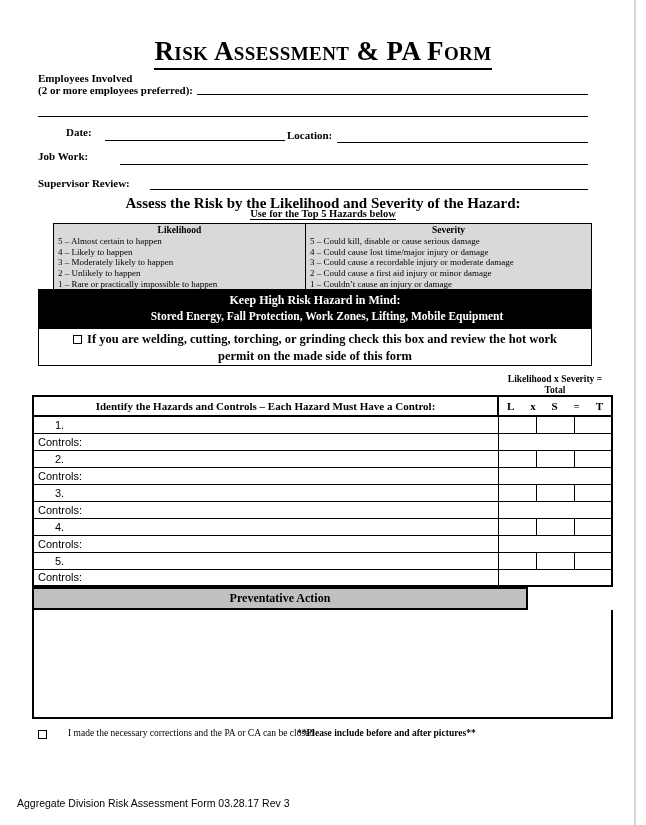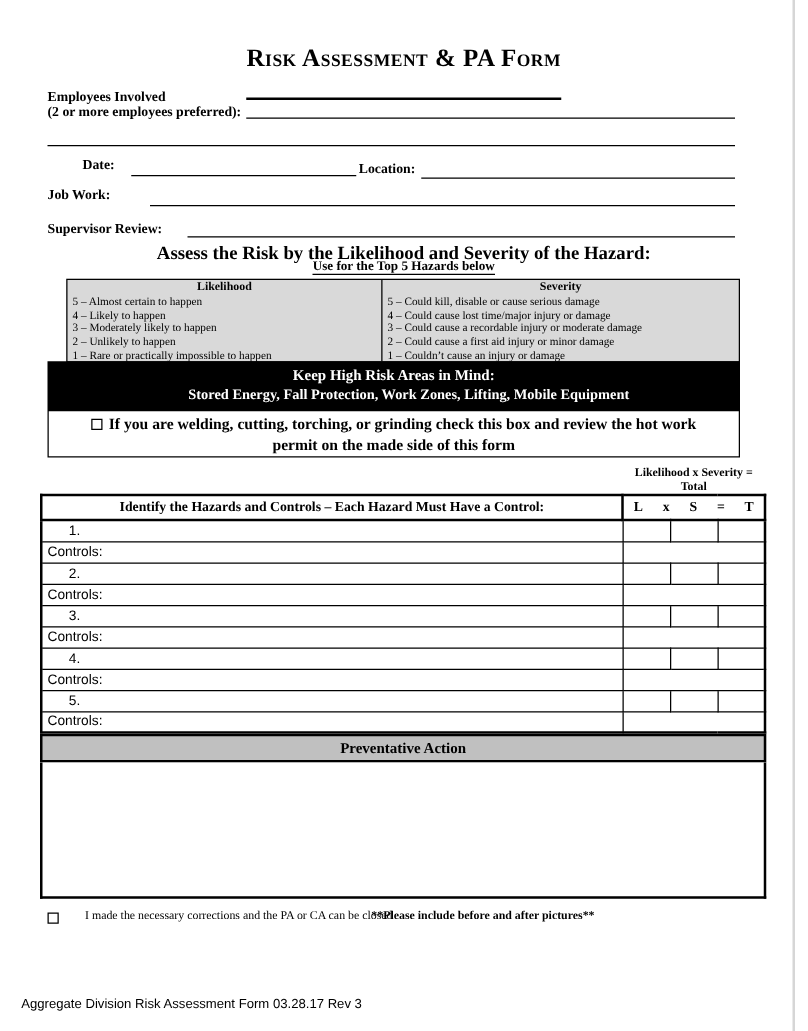--- a/index.html
+++ b/index.html
@@ -17,24 +17,24 @@
 
   
   .page-edge { left: 634px; top: 0; width: 2px; height: 825px; background: #d6d6d6; }
 
   
   .title-wrap { top: 36px; left: 0; width: 100%; text-align: center; }
   .title-text {
     display: inline-block;
     font-variant: small-caps;
     font-weight: bold;
-    font-size: 20px;
+    font-size: 27px;
     letter-spacing: 0.4px;
     border-bottom: 2px solid #000;
-    padding-bottom: 19px;
+    padding-bottom: 1px;
   }
 
   .lbl { font-weight: bold; font-size: 11px; white-space: nowrap; }
   .fill-line { border-bottom: 1px solid #000; height: 1px; }
 
   .emp-row { left: 38px; top: 84px; width: 550px; display: flex; align-items: flex-end; }
   .emp-row .fill-line { flex: 1; margin-bottom: 1px; }
 
   
   .assess1 { top: 195px; left: 0; width: 100%; text-align: center; font-weight: bold; font-size: 15px; }
@@ -87,21 +87,21 @@
   .haz-table .hdr-score-flex { display: flex; justify-content: space-around; align-items: center; font-weight: bold; font-size: 11px; font-family: "Liberation Serif", serif; }
   .haz-table td {
     border: 1px solid #000; height: 17px; padding: 0;
     font-family: "Liberation Sans", sans-serif; font-size: 11px; vertical-align: middle;
   }
   .haz-table td.haz-num { padding-left: 21px; }
   .haz-table td.controls { padding-left: 4px; }
 
   
   .pa-bar {
-    left: 32px; top: 587px; width: 581px; height: 23px;
+    left: 32px; top: 587px; width: 496px; height: 23px;
     border: 2px solid #000; text-align: center; font-weight: bold; font-size: 12px; line-height: 18px;
   }
   .pa-box { left: 32px; top: 610px; width: 581px; height: 109px; border: 2px solid #000; border-top: none; background: #fff; }
 
   
   .closure-cb { left: 38px; top: 730px; }
   .closure-text { left: 68px; top: 728px; font-size: 9.5px; }
   .closure-note { left: 297px; top: 728px; font-size: 9.5px; font-weight: bold; }
 
   
@@ -158,21 +158,21 @@
         <li>5 – Could kill, disable or cause serious damage</li>
         <li>4 – Could cause lost time/major injury or damage</li>
         <li>3 – Could cause a recordable injury or moderate damage</li>
         <li>2 – Could cause a first aid injury or minor damage</li>
         <li>1 – Couldn’t cause an injury or damage</li>
       </ul>
     </div>
   </div>
 
   <div class="abs banner" style="background:#000000;">
-    <div class="b1">Keep High Risk Areas in Mind:</div>
+    <div class="b1">Keep High Risk Hazard in Mind:</div>
     <div class="b2">Stored Energy, Fall Protection, Work Zones, Lifting, Mobile Equipment</div>
   </div>
 
   <div class="abs hotwork">
     <div><span class="cbox"></span><span>If you are welding, cutting, torching, or grinding check this box and review the hot work</span></div>
     <div>permit on the made side of this form</div>
   </div>
 
   <div class="abs score-note">
     <div>Likelihood x Severity =</div>

